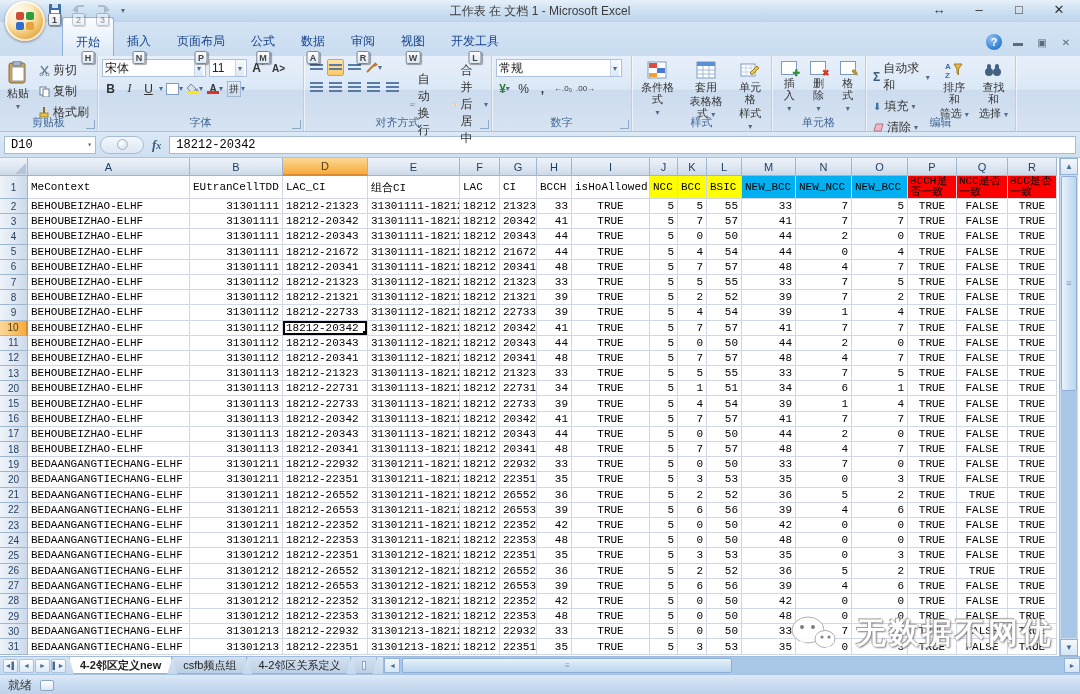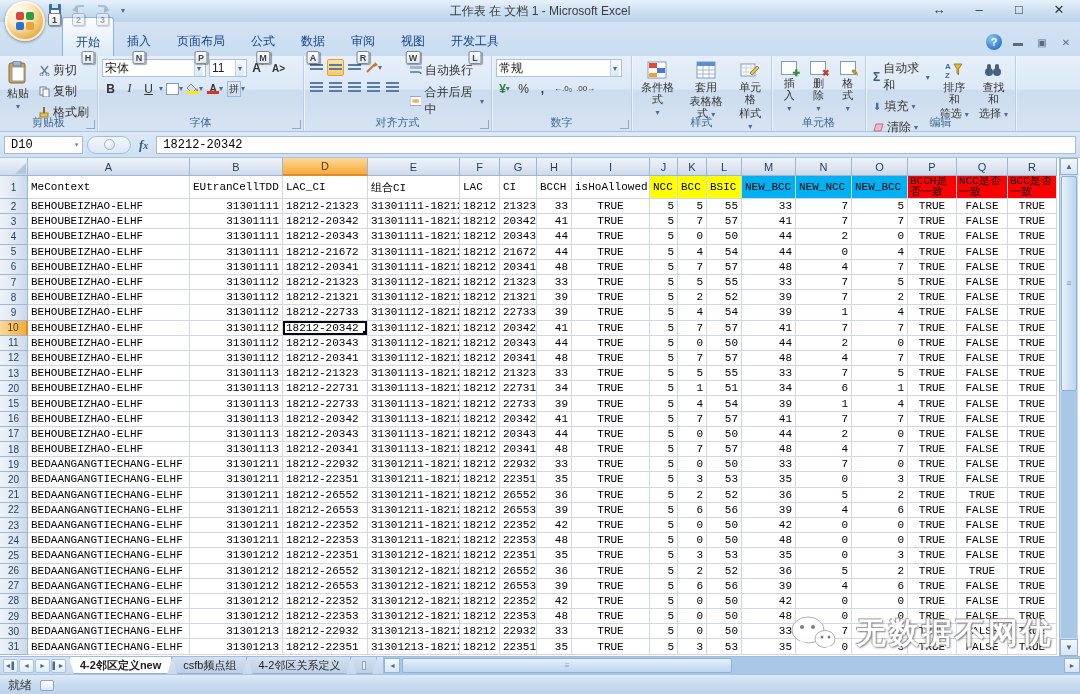--- a/index.html
+++ b/index.html
@@ -60,21 +60,21 @@
 
   
   .gicon{width:16px;height:14px;border:1px solid #7e9cc0;background:
     linear-gradient(#fff,#fff) padding-box,
     repeating-linear-gradient(90deg,transparent 0 4px,#9db8d6 4px 5px),
     repeating-linear-gradient(transparent 0 4px,#9db8d6 4px 5px);background-color:#fff;position:relative}
   .gicon .ovl{position:absolute;right:-4px;bottom:-4px;font-size:9px;font-weight:bold;line-height:9px}
 
   
   .fbar{height:26px;background:linear-gradient(#dcE9f7,#cfe0f1);border-bottom:1px solid #aac3e0;display:flex;align-items:center;padding:2px 4px;gap:4px}
-  .namebox{width:79px;height:18px;background:#fff;border:1px solid #a5bcd6;display:flex;align-items:center;padding-left:6px;font-family:"Liberation Mono",monospace;font-size:12px}
+  .namebox{width:92px;height:18px;background:#fff;border:1px solid #a5bcd6;display:flex;align-items:center;padding-left:6px;font-family:"Liberation Mono",monospace;font-size:12px}
   .namebox .caret{margin-left:auto;font-size:8px;color:#4f6b8f;padding:0 3px}
   .fx-pill{width:44px;height:18px;border:1px solid #a5bcd6;border-radius:9px;background:linear-gradient(#f2f7fc,#dce8f4);display:flex;align-items:center;justify-content:center}
   .fx-pill i{width:11px;height:11px;border-radius:50%;background:radial-gradient(circle at 35% 30%,#fff,#cfd9e6);border:1px solid #9fb4cc}
   .fx{font-family:"Liberation Serif",serif;font-style:italic;font-weight:bold;color:#3c5a7a;font-size:13px;padding:0 4px}
   .fvalue{flex:1;height:18px;background:#fff;border:1px solid #a5bcd6;display:flex;align-items:center;padding-left:6px;font-family:"Liberation Mono",monospace;font-size:12px}
 
   
   .gridwrap{position:relative;height:498px;background:#fff;overflow:hidden}
   table.sheet{border-collapse:separate;border-spacing:0;table-layout:fixed;width:1057px;font-family:"Liberation Mono","DejaVu Sans Mono",monospace;font-size:11px;color:#000}
   .sheet td,.sheet th{border-right:1px solid #d0d7e5;border-bottom:1px solid #d0d7e5;overflow:hidden;white-space:nowrap;padding:0 3px;font-weight:normal}
@@ -326,21 +326,21 @@
                 <span class="stripes"></span>
               </span>
             <span class="fbtn">
                 <span class="stripes"></span>
               </span>
             <span class="fbtn">
                 <span class="stripes"></span>
               </span>
           </div>
         </div>
-        <div style="display:flex;flex-direction:column;gap:3px;padding-top:2px">
+        <div style="display:flex;gap:10px;padding-top:2px">
           <div class="btn">
             <svg class="icon" width="12" height="10" viewBox="0 0 12 10">
                 <rect x="0" y="0" width="12" height="3" fill="#9db8d6"></rect>
                 <path d="M0 6 L8 6 Q11 6 11 8" stroke="#4a78b0" fill="none" stroke-width="1.5"></path>
               </svg>
             <span>自动换行</span>
           </div>
           <div class="btn">
             <svg class="icon" width="13" height="10" viewBox="0 0 13 10">
                 <rect x="0" y="0" width="13" height="10" fill="#fff" stroke="#7e9cc0"></rect>

